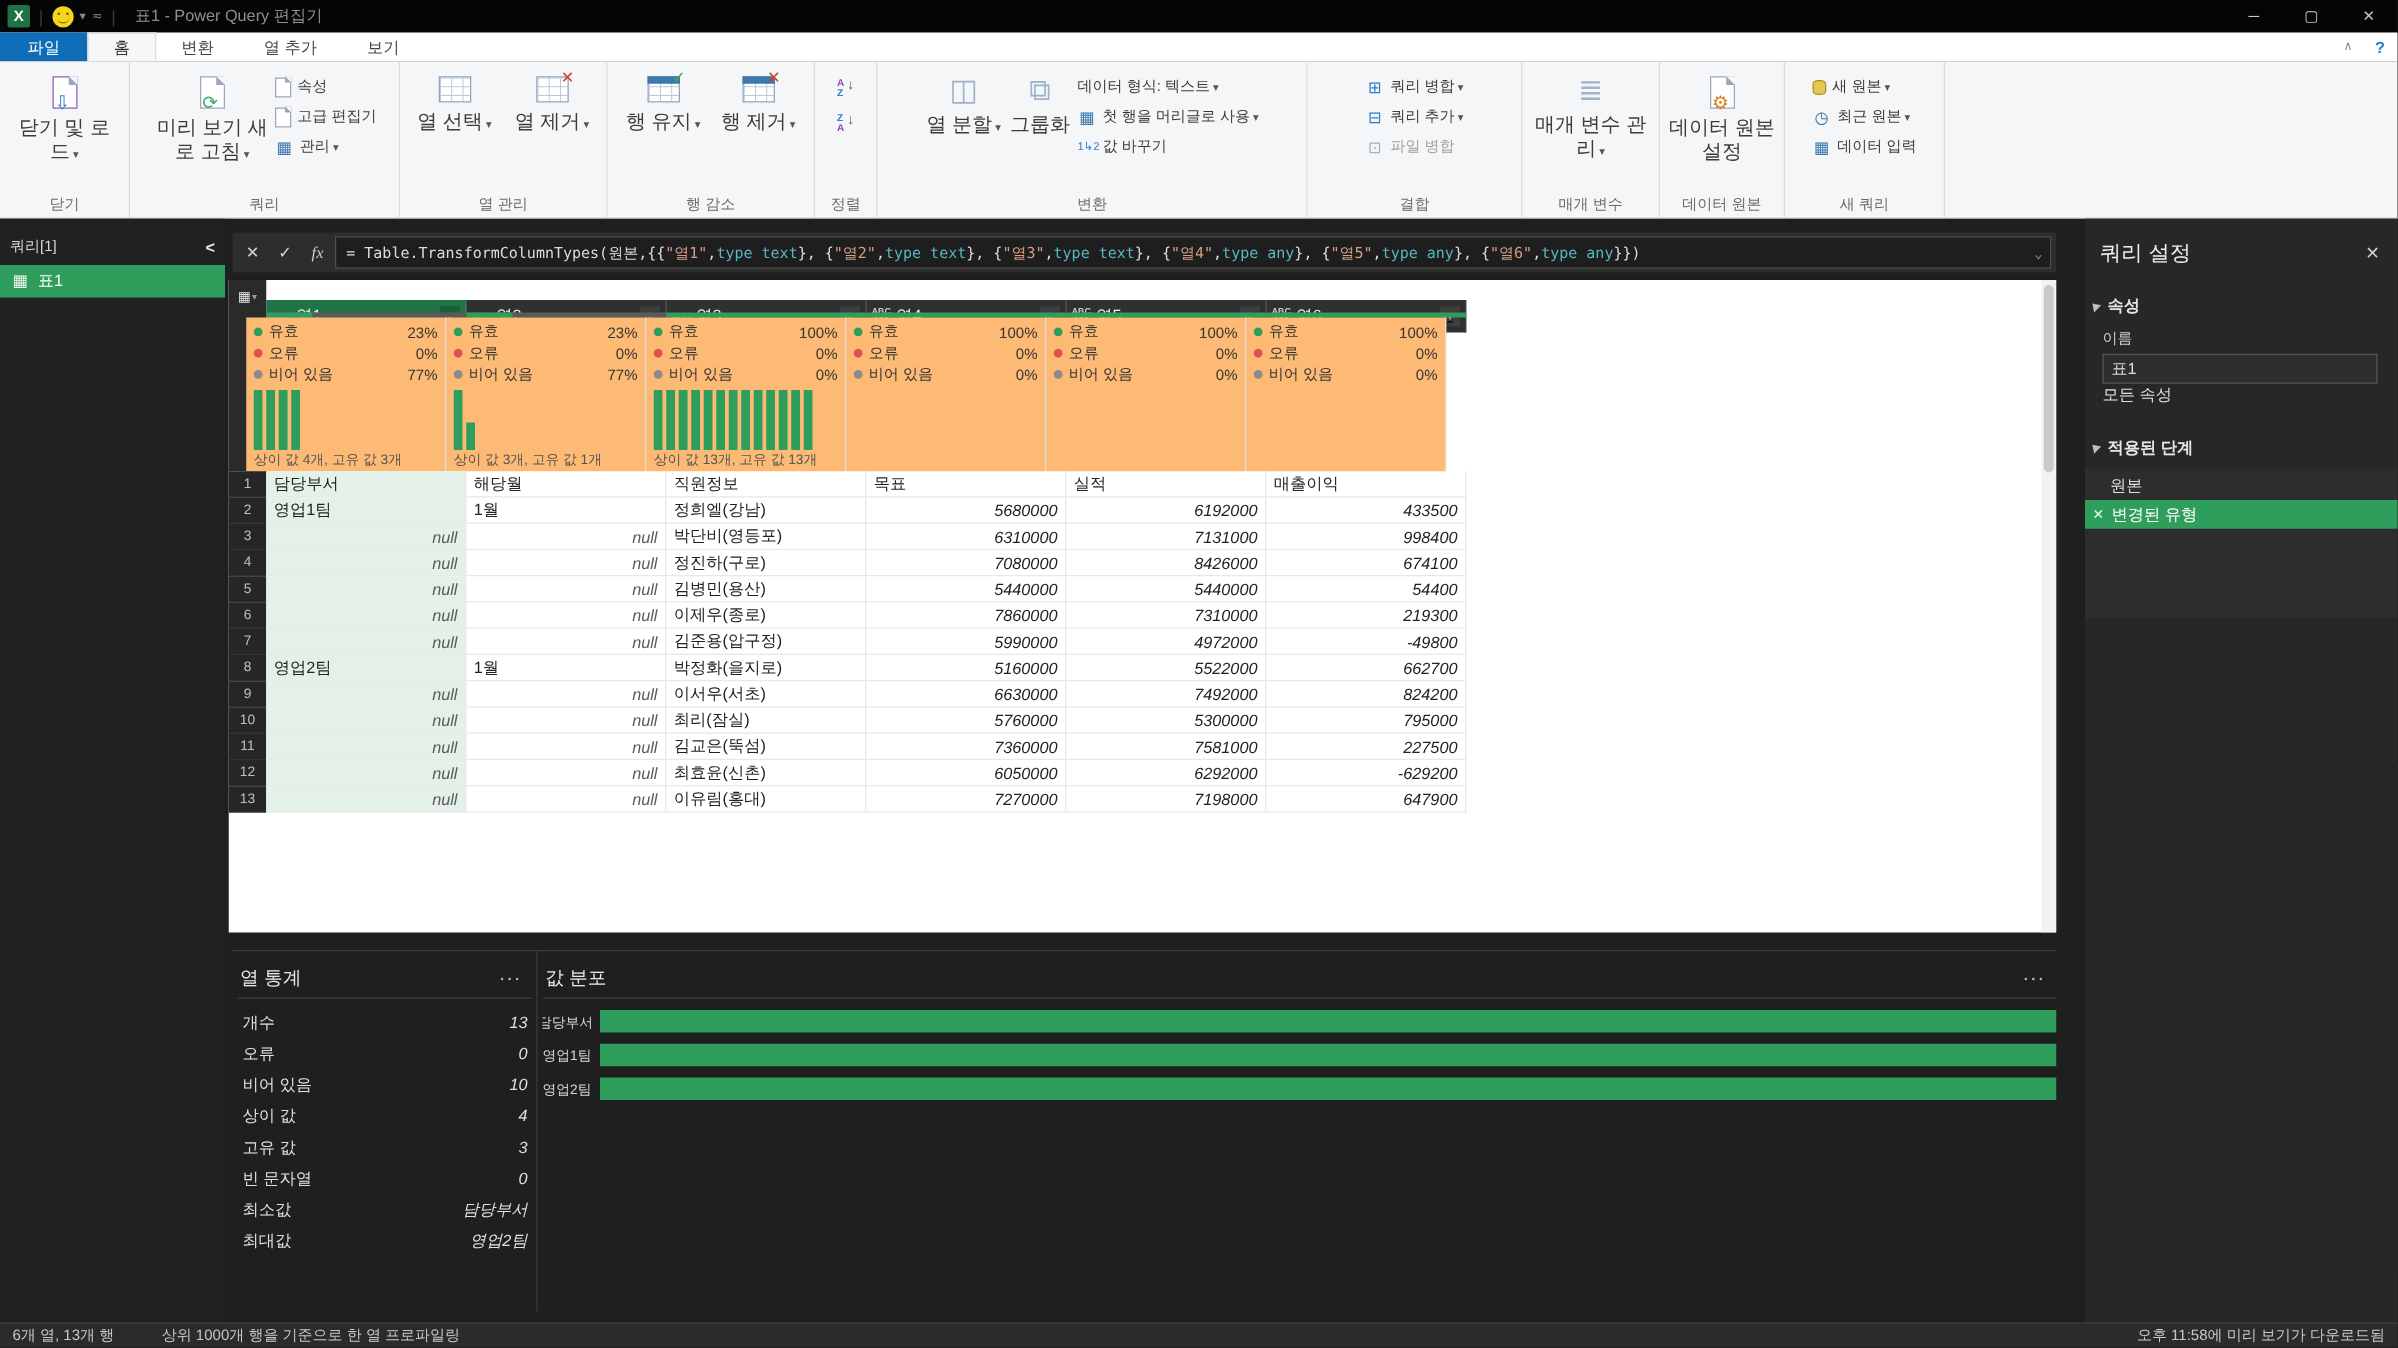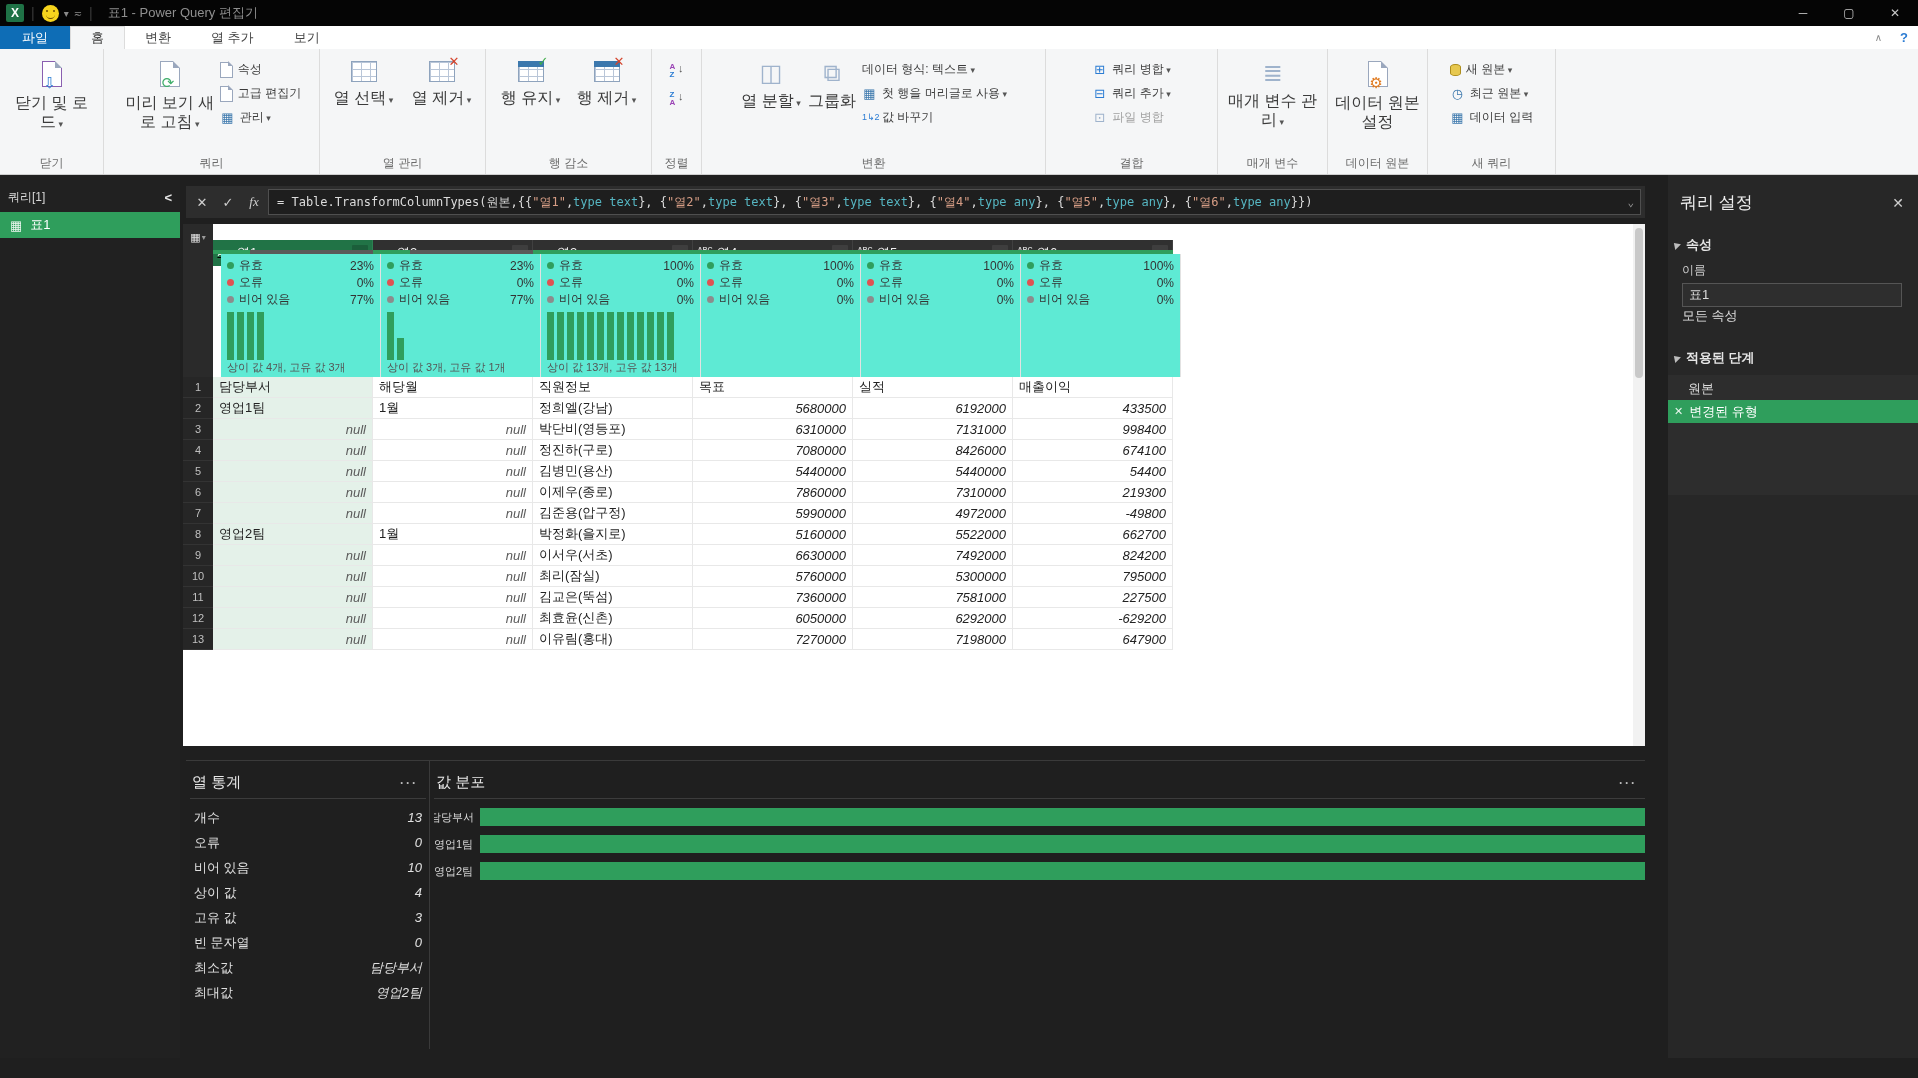--- a/index.html
+++ b/index.html
@@ -101,21 +101,21 @@
   .type-ic { display:flex; flex-direction:column; align-items:center; line-height:1; color:#cfcfcf;
     font-size:7px; font-weight:bold; width:16px; }
   .col-h.sel .type-ic { color:#d9ecdf; }
   .col-name { flex:1; }
   .filter-btn { width:16px; height:16px; background:#3e3e3e; display:flex; align-items:center;
     justify-content:center; color:#bbb; font-size:9px; border-radius:1px; }
   .col-h.sel .filter-btn { background:#1b5e3a; color:#d9ecdf; }
   .strip-row { position:absolute; left:30px; top:26px; height:4px; display:flex; }
   .strip { width:160px; height:4px; background:#5a5a5a; }
   .strip > div { height:4px; background:#2f9e5c; }
-  .profile-row { position:absolute; left:38px; top:30px; height:123px; display:flex; background:#5eead4; }
+  .profile-row { position:absolute; left:14px; top:30px; height:123px; display:flex; background:#fdba74; }
   .pcol { width:160px; border-right:1px solid #e2e2e2; padding:3px 6px 0 6px; display:flex; flex-direction:column; }
   .qline { display:flex; align-items:center; font-size:12px; color:#333; height:17px; }
   .qdot { width:7px; height:7px; border-radius:50%; margin-right:5px; flex:0 0 auto; }
   .qdot.v { background:#2f9e5c; } .qdot.e { background:#e05252; } .qdot.m { background:#8c8c8c; }
   .qpct { margin-left:auto; color:#333; }
   .hist { height:56px; margin-top:4px; display:flex; align-items:flex-end; gap:3px; }
   .hist .bar { width:7px; background:#2f9e5c; }
   .pfoot { font-size:11px; color:#555; margin-top:auto; padding-bottom:2px; white-space:nowrap; }
   .rows { position:absolute; left:0; top:153px; }
   .drow { display:flex; height:21px; }
@@ -836,13 +836,18 @@
               <span class="vbar-label">영업2팀</span>
               <div class="vbar-track">
                 <div class="vbar" style="width: 100%;"></div>
               </div>
             </div>
           </div>
       </div>
     </div>
   </div>
 
+  <div class="statusbar">
+    <span class="sb-left">6개 열, 13개 행</span>
+    <span>상위 1000개 행을 기준으로 한 열 프로파일링</span>
+    <span class="sb-right">오후 11:58에 미리 보기가 다운로드됨</span>
+  </div>
 </div>
 
 </body></html>

